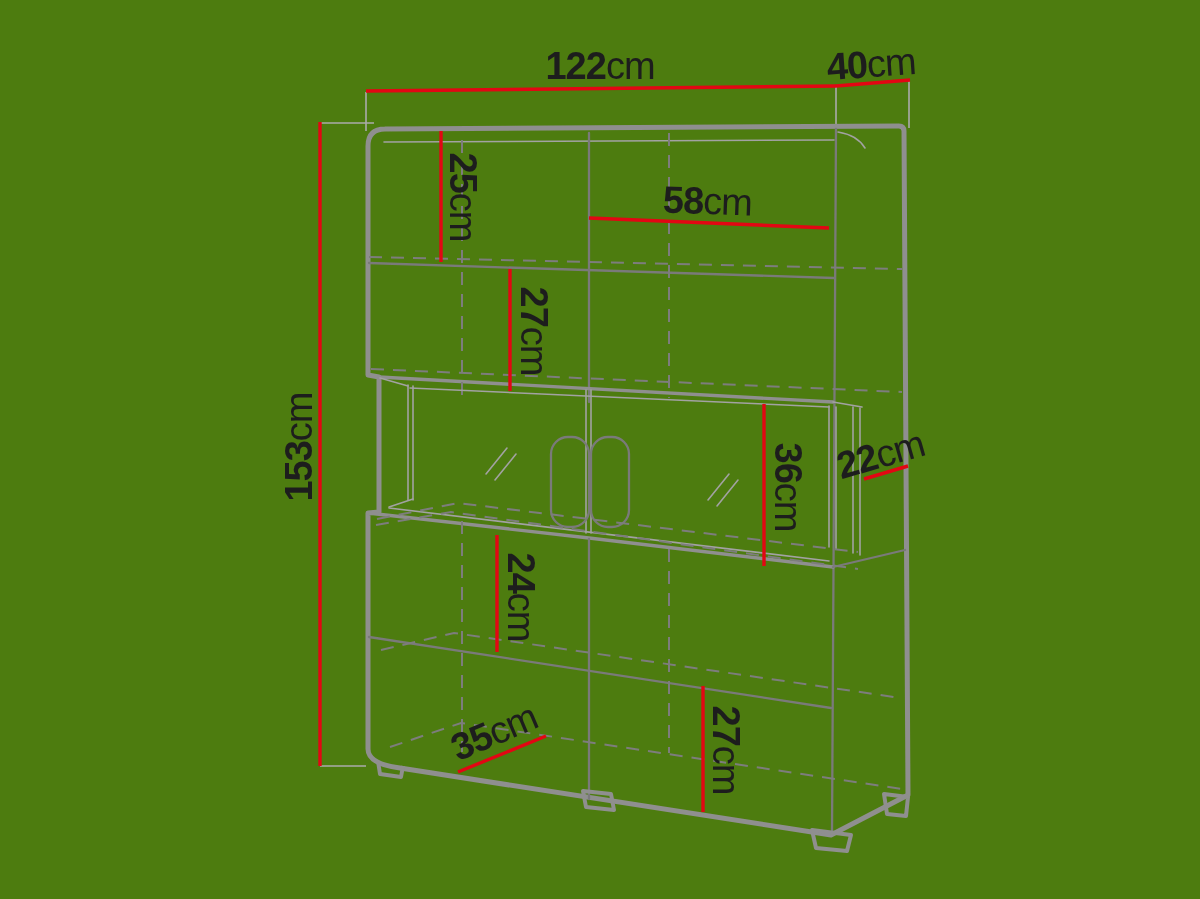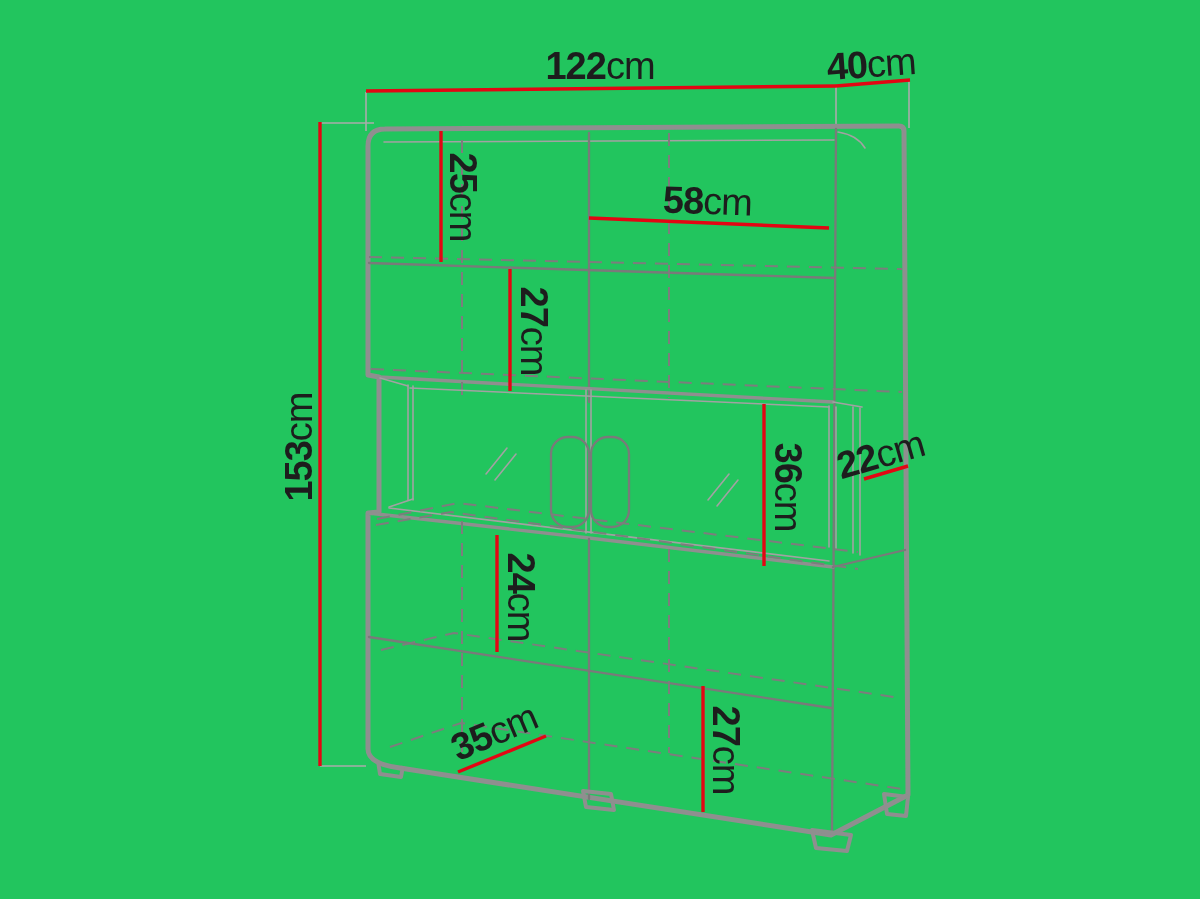--- a/index.html
+++ b/index.html
@@ -1,16 +1,16 @@
 <!DOCTYPE html>
 <html><head>
 <meta charset="utf-8">
 <style>
   html,body{margin:0;padding:0;background:#ffffff;}
-  .stage{position:relative;width:1200px;height:899px;background:#22c55e;overflow:hidden;}
+  .stage{position:relative;width:1200px;height:899px;background:#4d7c0f;overflow:hidden;}
   svg{display:block;}
   .dim-label{font-family:"Liberation Sans","DejaVu Sans",sans-serif;font-size:38px;fill:#1d1d1d;letter-spacing:-1px;}
   .dim-label .num{font-weight:bold;}
   .dim-label .unit{font-weight:normal;}
   .outline{stroke:#8f8f8f;stroke-width:5;fill:none;stroke-linejoin:round;stroke-linecap:round;}
   .thick{stroke:#8f8f8f;stroke-width:3.4;fill:none;stroke-linecap:round;}
   .mid{stroke:#7a7a7a;stroke-width:2.3;fill:none;stroke-linecap:round;}
   .thin{stroke:#a2a2a2;stroke-width:1.6;fill:none;stroke-linecap:round;}
   .dash{stroke:#7d7d7d;stroke-width:2;fill:none;stroke-dasharray:13 9;stroke-linecap:butt;}
   .red{stroke:#e30613;stroke-width:3.4;fill:none;stroke-linecap:butt;}

